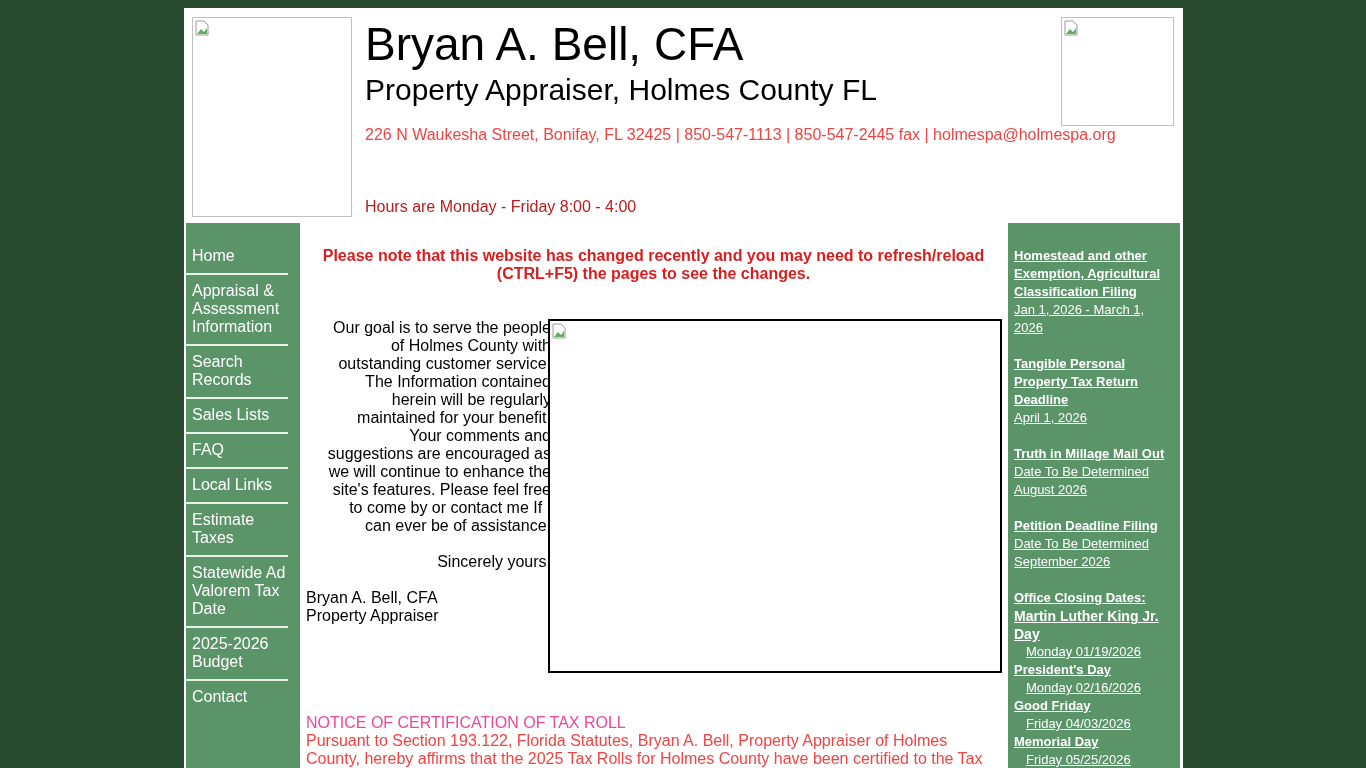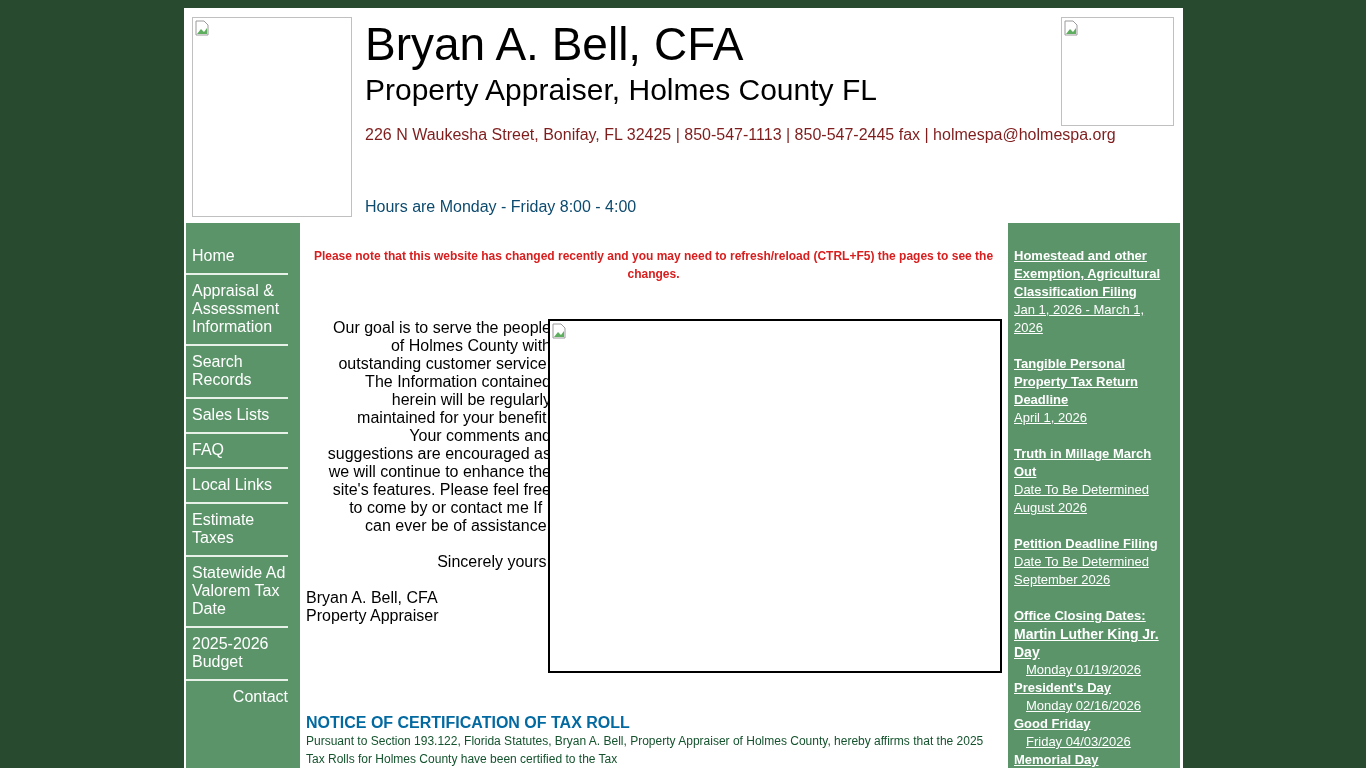--- a/index.html
+++ b/index.html
@@ -24,57 +24,57 @@
   .broken-img {
     position:absolute; left:2px; top:2px; width:14px; height:16px;
   }
   .title {
     position:absolute; left:181px; top:12px; font-size:46px; color:#000; line-height:48px; white-space:nowrap;
   }
   .subtitle {
     position:absolute; left:181px; top:65px; font-size:30px; color:#000; line-height:34px; white-space:nowrap;
   }
   .contact-line {
-    position:absolute; left:181px; top:118px; font-size:16px; color:#7f1d1d; white-space:nowrap;
+    position:absolute; left:181px; top:118px; font-size:16px; color:#ef4444; white-space:nowrap;
   }
   .hours {
-    position:absolute; left:181px; top:190px; font-size:16px; color:#0c4a6e; white-space:nowrap;
+    position:absolute; left:181px; top:190px; font-size:16px; color:#b91c1c; white-space:nowrap;
   }
   
   .leftnav {
     position:absolute; left:2px; top:215px; width:114px; height:600px;
     background:#5b9469;
   }
   .nav-item {
     display:block; color:#ffffff; font-size:16px; line-height:18px;
     padding:7px 0 8px 6px; margin:0 6px 0 0; text-decoration:none;
     border-bottom:2px solid #e8f1e8;
     width:96px;
   }
   .nav-item:first-child { padding-top:24px; }
-  .nav-item:last-child { border-bottom:none;text-align:right; }
+  .nav-item:last-child { border-bottom:none; }
   
   .notice {
     position:absolute; left:122px; top:239px; width:695px;
-    text-align:center; color:#d81e1e; font-weight:bold; font-size:12px; line-height:18px;
+    text-align:center; color:#d81e1e; font-weight:bold; font-size:16px; line-height:18px;
   }
   .intro {
     position:absolute; left:122px; top:311px; width:245px;
     font-size:16px; line-height:18px; color:#000;
   }
   .intro p { margin:0 0 18px 16px;text-align:right; }
   .main-photo {
     position:absolute; left:364px; top:311px; width:450px; height:350px;
     border:2px solid #000; background:#fff;
   }
   .cert-title {
-    position:absolute; left:122px; top:706px; font-size:16px; font-weight:bold; color:#0369a1; white-space:nowrap;
+    position:absolute; left:122px; top:706px; font-size:16px; font-weight:normal; color:#ec4899; white-space:nowrap;
   }
   .cert-body {
-    position:absolute; left:122px; top:724px; width:690px; font-size:12px; line-height:18px; color:#14532d;
+    position:absolute; left:122px; top:724px; width:690px; font-size:16px; line-height:18px; color:#ef4444;
   }
   
   .rightbar {
     position:absolute; left:824px; top:215px; width:172px; height:600px;
     background:#5b9469; color:#ffffff; font-size:13px; line-height:18px;
   }
   .rb-inner { padding:24px 4px 0 6px;text-decoration:underline; }
   .rb-block { margin-bottom:18px; }
   .rb-head { font-weight:bold; }
   .rb-closing-title { font-weight:bold; text-decoration:underline; }
@@ -140,21 +140,21 @@
     <div class="rb-inner">
       <div class="rb-block">
         <div class="rb-head">Homestead and other Exemption, Agricultural Classification Filing</div>
         <div>Jan 1, 2026 - March 1, 2026</div>
       </div>
       <div class="rb-block">
         <div class="rb-head">Tangible Personal Property Tax Return Deadline</div>
         <div>April 1, 2026</div>
       </div>
       <div class="rb-block">
-        <div class="rb-head">Truth in Millage March Out</div>
+        <div class="rb-head">Truth in Millage Mail Out</div>
         <div>Date To Be Determined</div>
         <div>August 2026</div>
       </div>
       <div class="rb-block">
         <div class="rb-head">Petition Deadline Filing</div>
         <div>Date To Be Determined</div>
         <div>September 2026</div>
       </div>
       <div>
         <div class="rb-closing-title">Office Closing Dates:</div>

